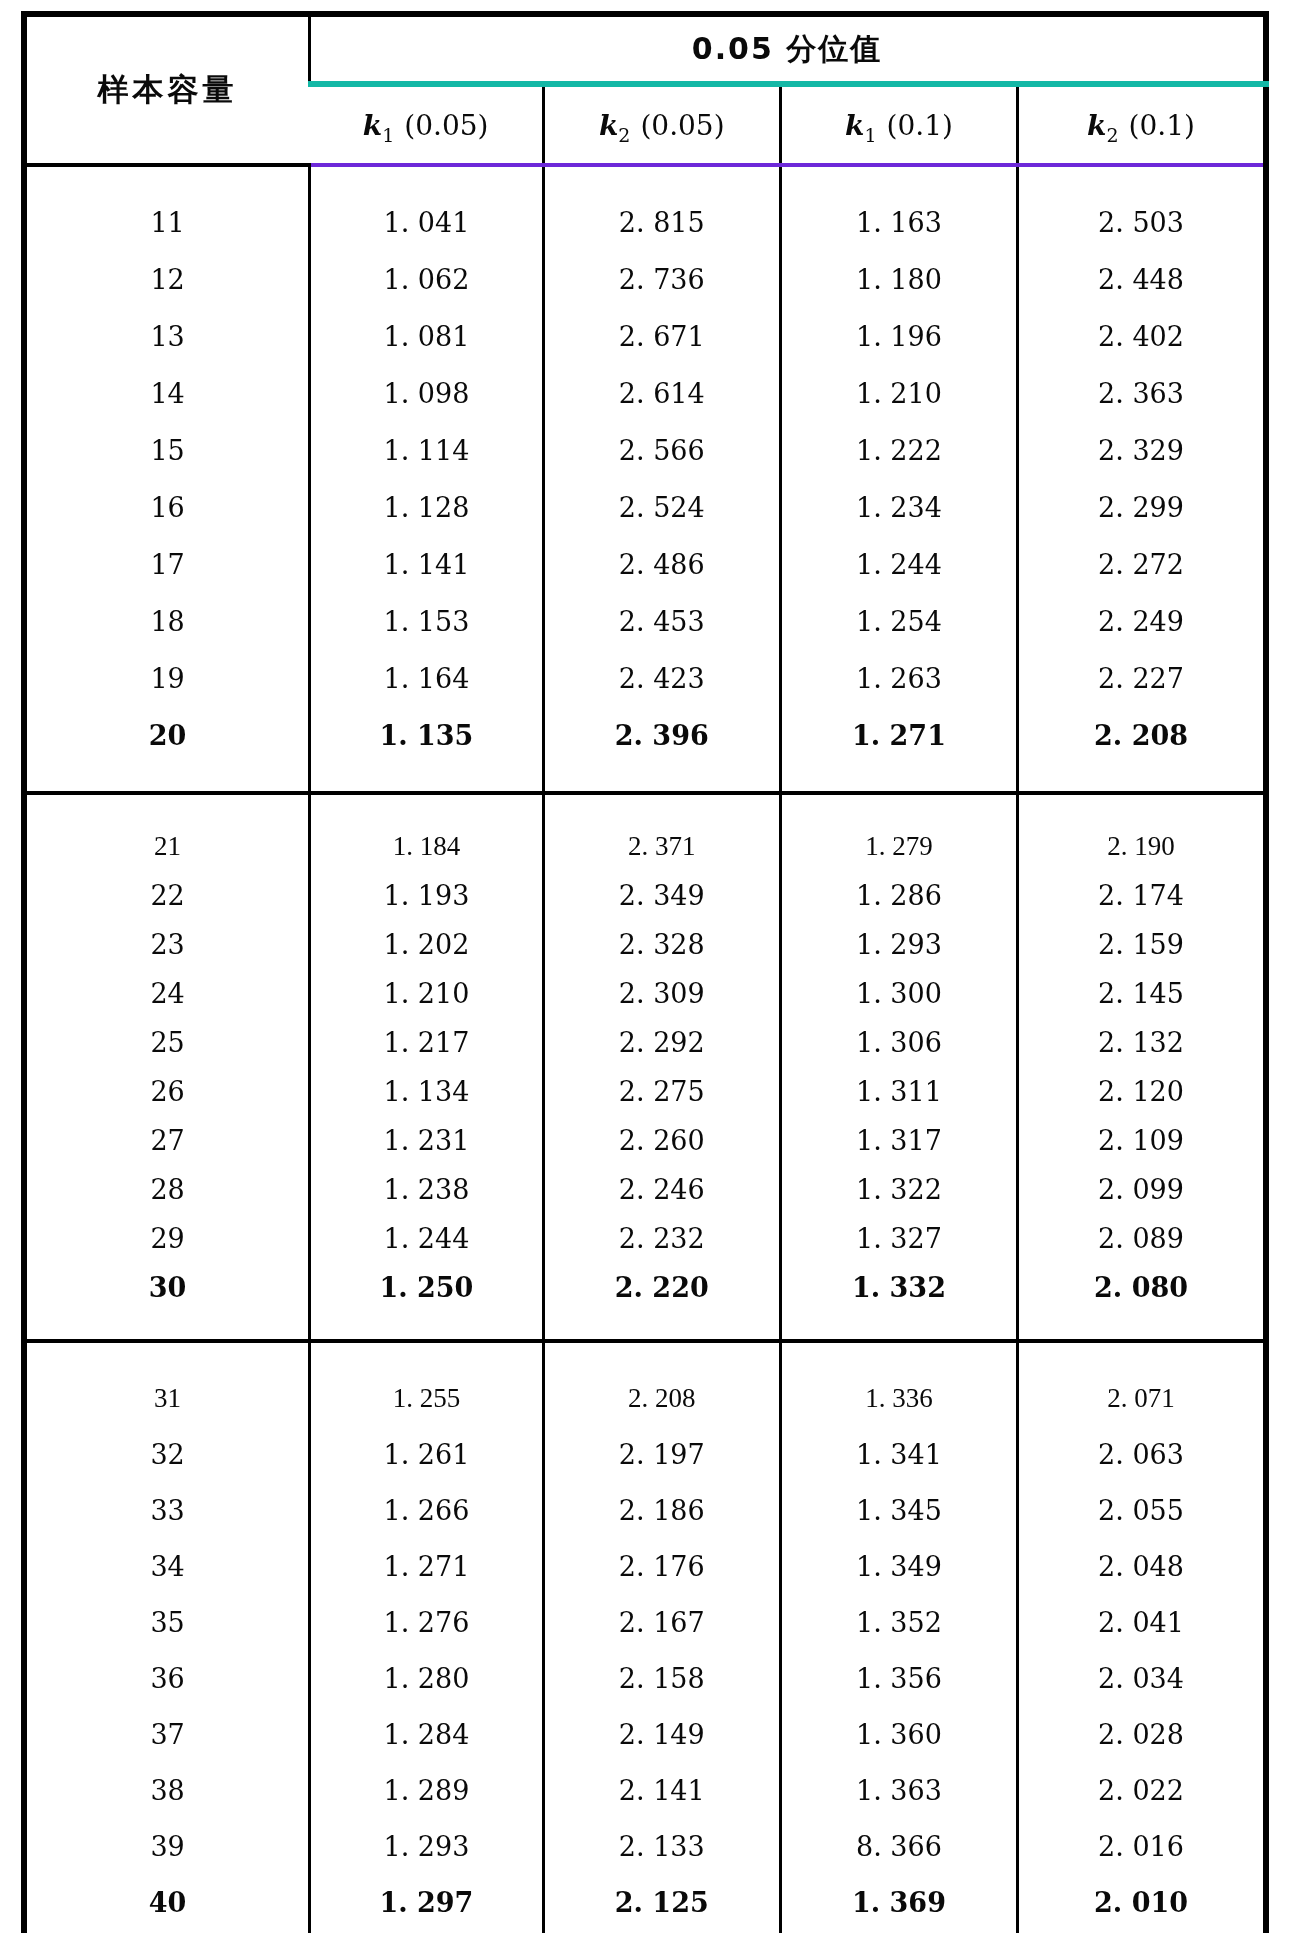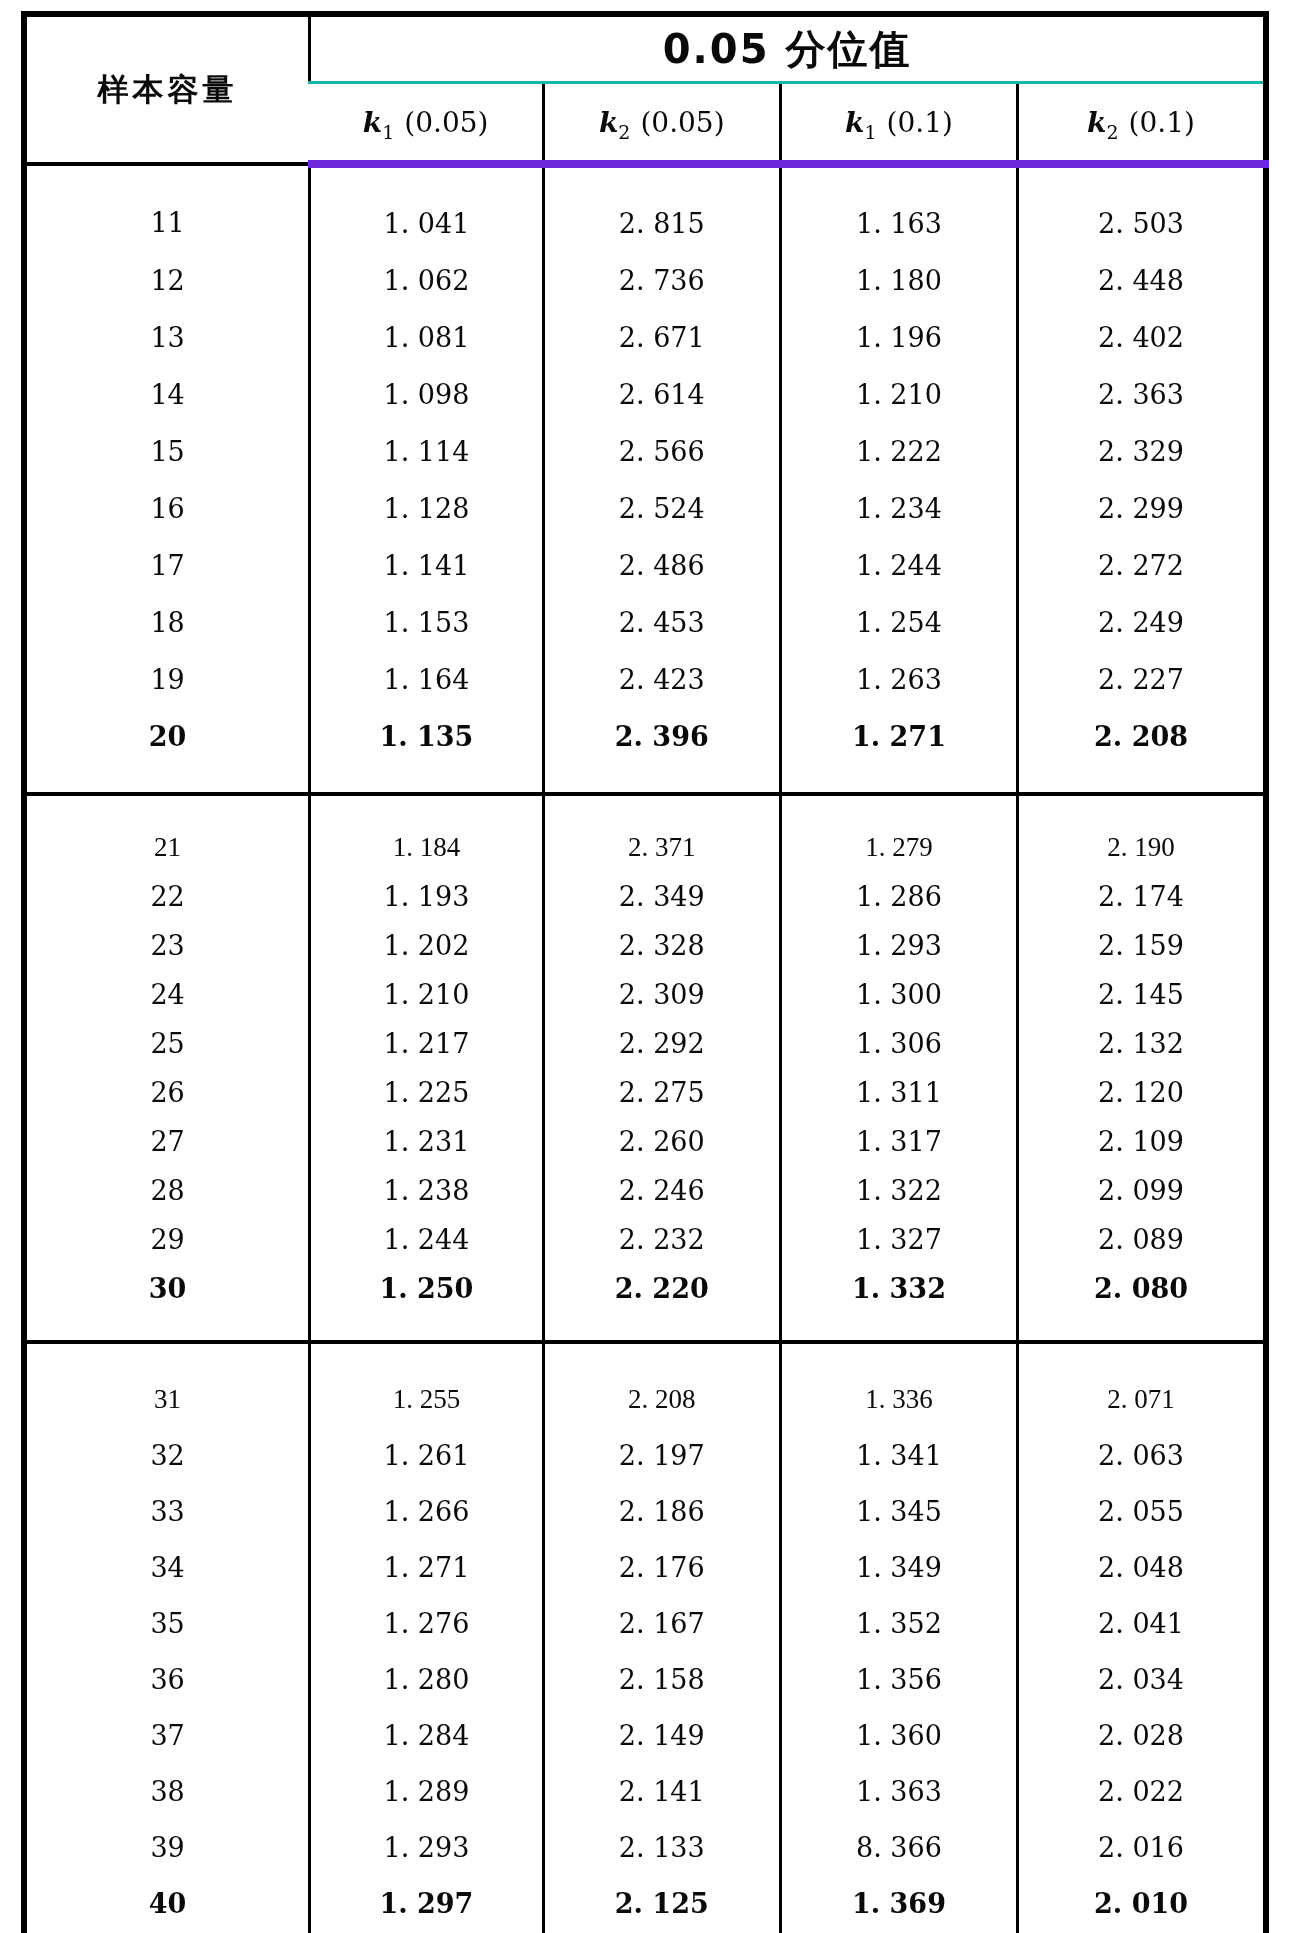--- a/index.html
+++ b/index.html
@@ -53,31 +53,31 @@
     font-family: Liberation Mono, monospace;
     font-weight: bold;
     font-size: 31px;
     letter-spacing: 4px;
     border-bottom: 4px solid #000;
   }
   
   th.tophead {
     font-family: "DejaVu Sans", sans-serif;
     font-weight: bold;
-    font-size: 40px;
+    font-size: 30px;
     height: 64px;
-    border-bottom: 3px solid #14b8a6;
+    border-bottom: 6px solid #14b8a6;
     letter-spacing: 2px;
   }
   
   th.khead {
     font-size: 28px;
     font-weight: normal;
     height: 76px;
-    border-bottom: 8px solid #6d28d9;
+    border-bottom: 4px solid #6d28d9;
   }
   th.khead .kbase {
     font-style: italic;
     font-weight: bold;
     font-family: "DejaVu Serif", serif;
   }
   th.khead .ksub {
     font-size: 19px;
     vertical-align: sub;
     line-height: 0;
@@ -234,21 +234,21 @@
           </tr>
           <tr>
             <td>25</td>
             <td>1. 217</td>
             <td>2. 292</td>
             <td>1. 306</td>
             <td>2. 132</td>
           </tr>
           <tr>
             <td>26</td>
-            <td>1. 225</td>
+            <td>1. 134</td>
             <td>2. 275</td>
             <td>1. 311</td>
             <td>2. 120</td>
           </tr>
           <tr>
             <td>27</td>
             <td>1. 231</td>
             <td>2. 260</td>
             <td>1. 317</td>
             <td>2. 109</td>

